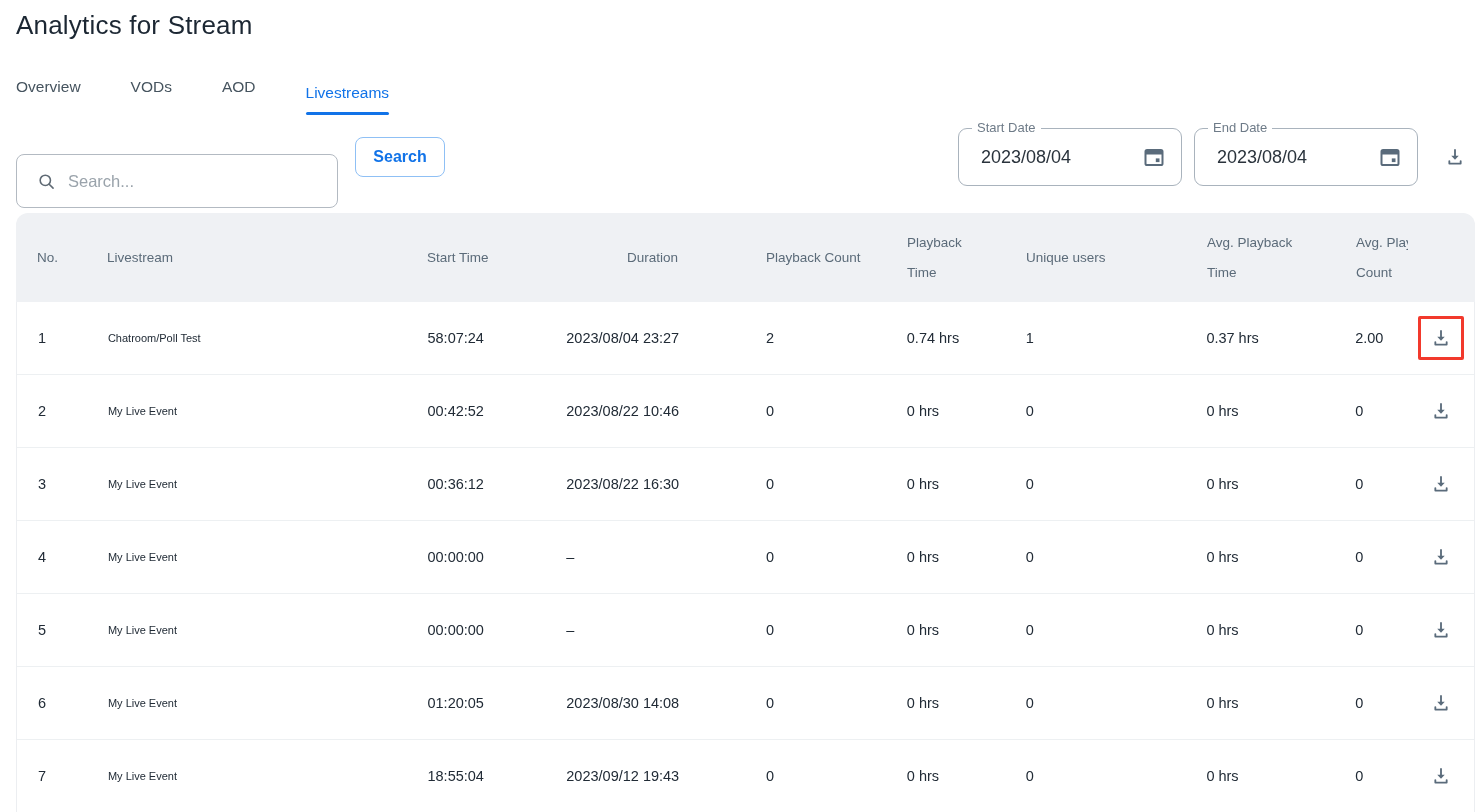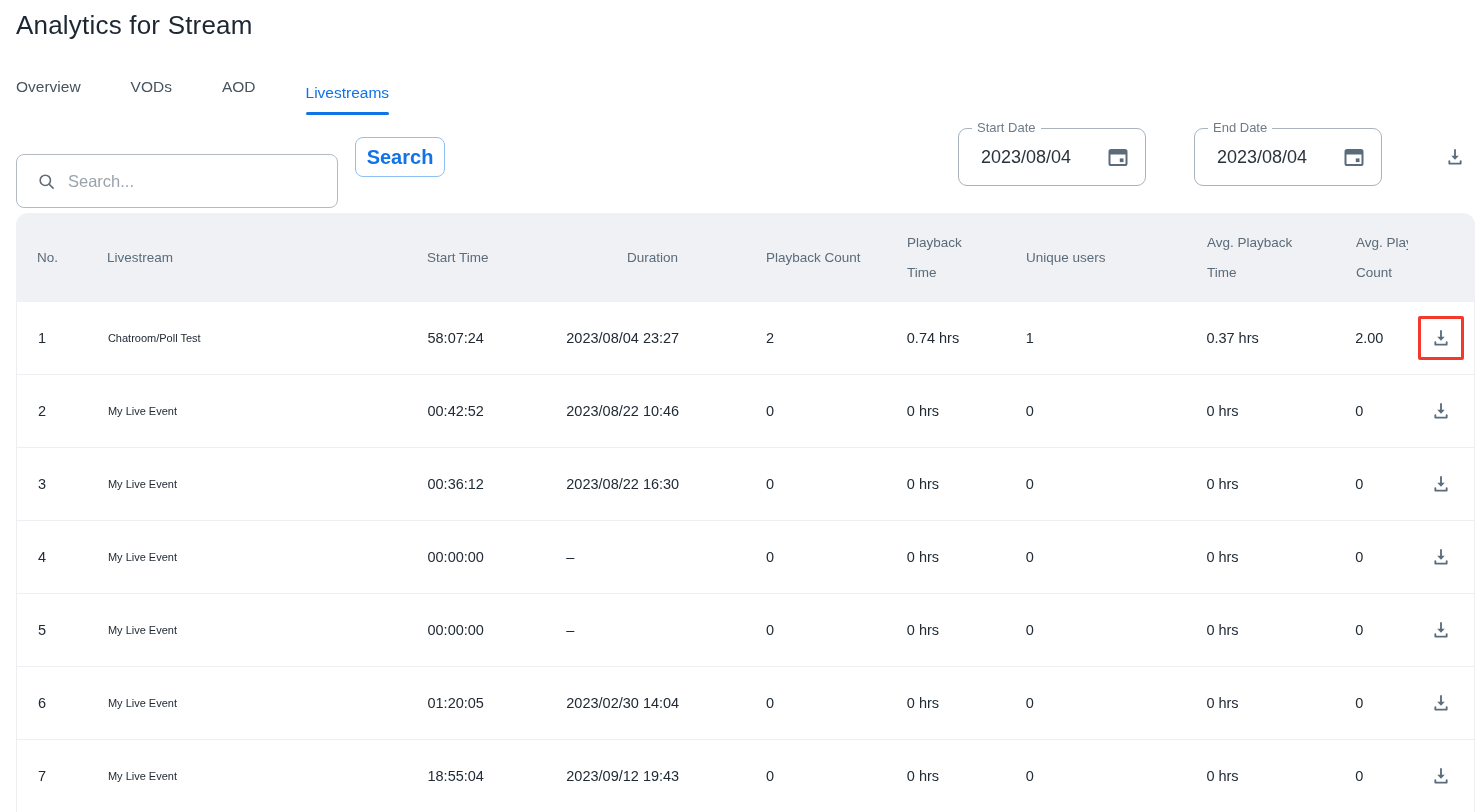--- a/index.html
+++ b/index.html
@@ -22,24 +22,24 @@
          border:1px solid var(--input-border,#b3bac2); border-radius:8px; background:#fff;
          display:flex; align-items:center;margin-top:24px; }
   .s-icon { margin-left:20px; color:#5f6a74; display:flex; }
   .search-input { flex:1; min-width:0; border:none; outline:none; background:transparent;
          margin:0 12px; font-size:16.5px; color:#333;
          font-family:"Liberation Sans",sans-serif; }
   .search-input::placeholder { color:var(--placeholder,#9aa3ab); }
 
   .search-btn { position:absolute; left:355px; top:137px; width:90px; height:40px;
          border:1px solid var(--accent-border,#8fc0f5); border-radius:8px; background:#fff;
-         color:var(--accent,#1173e8); font-size:20px; font-weight:700; cursor:pointer;
+         color:var(--accent,#1173e8); font-size:16px; font-weight:700; cursor:pointer;
          font-family:"Liberation Sans",sans-serif; }
 
-  .date-field { position:absolute; top:128px; width:188px; height:58px; background:#fff;
+  .date-field { position:absolute; top:128px; width:224px; height:58px; background:#fff;
          border:1px solid var(--field-border,#a9b3bd); border-radius:9px;
          display:flex; align-items:center; justify-content:space-between;
          padding:0 15px 0 22px; cursor:pointer; }
   .date-field.start { left:958px; } .date-field.end { left:1194px; }
   .d-label { position:absolute; top:-9px; left:13px; background:#fff; padding:0 5px;
          font-size:13px; color:var(--label-text,#6e7b88); }
   .d-value { font-size:18px; color:#2a333c; }
   .cal-icon { color:var(--icon-slate,#5a6b7b); display:flex; }
 
   .export-btn { position:absolute; left:1437px; top:140px; width:36px; height:34px;
@@ -284,21 +284,21 @@
                   <path fill="currentColor" d="M7.5 10.5h9L12 15.4z"></path>
                 </svg>
               </span>
             </button>
           </div>
         </div>
         <div class="tr">
           <div class="td col-no">6</div>
           <div class="td col-livestream">My Live Event</div>
           <div class="td col-duration">01:20:05</div>
-          <div class="td col-start_time">2023/02/30 14:04</div>
+          <div class="td col-start_time">2023/08/30 14:08</div>
           <div class="td col-playback_count">0</div>
           <div class="td col-playback_time">0 hrs</div>
           <div class="td col-unique_users">0</div>
           <div class="td col-avg_playback_time">0 hrs</div>
           <div class="td col-avg_playback_count">0</div>
           <div class="td col-action">
             <button class="dl-btn">
               <span class="dl-ic">
                 <svg viewBox="0 0 24 24" width="20" height="20">
                   <g fill="none" stroke="currentColor" stroke-width="2.2">

